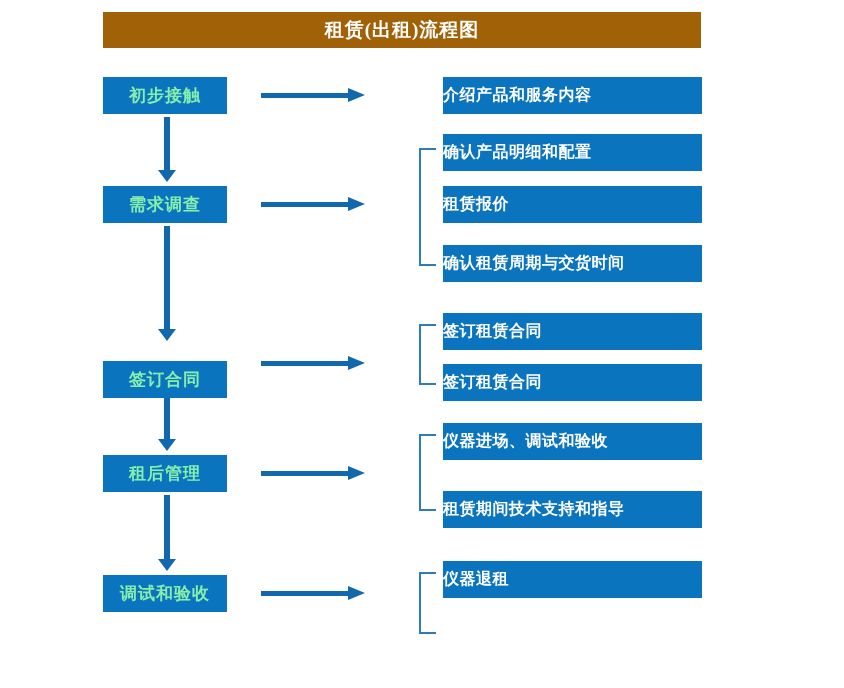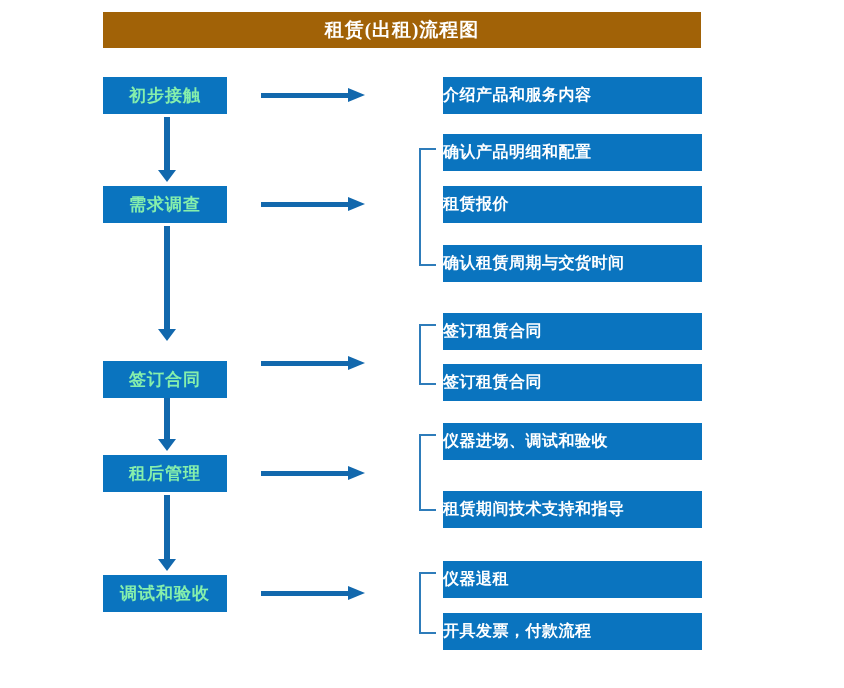--- a/index.html
+++ b/index.html
@@ -188,15 +188,14 @@
 
   <div class="detail-box" style="top: 77px;">介绍产品和服务内容</div>
   <div class="detail-box" style="top: 134px;">确认产品明细和配置</div>
   <div class="detail-box" style="top: 186px;">租赁报价</div>
   <div class="detail-box" style="top: 245px;">确认租赁周期与交货时间</div>
   <div class="detail-box" style="top: 313px;">签订租赁合同</div>
   <div class="detail-box" style="top: 364px;">签订租赁合同</div>
   <div class="detail-box" style="top: 423px; text-align: center;">仪器进场、调试和验收</div>
   <div class="detail-box" style="top: 491px; text-align: center;">租赁期间技术支持和指导</div>
   <div class="detail-box" style="top: 561px;">仪器退租</div>
-  <div class="detail-box" style="top: 613px;">开具发票，付款流程</div>
 
 </div>
 
 </body></html>

